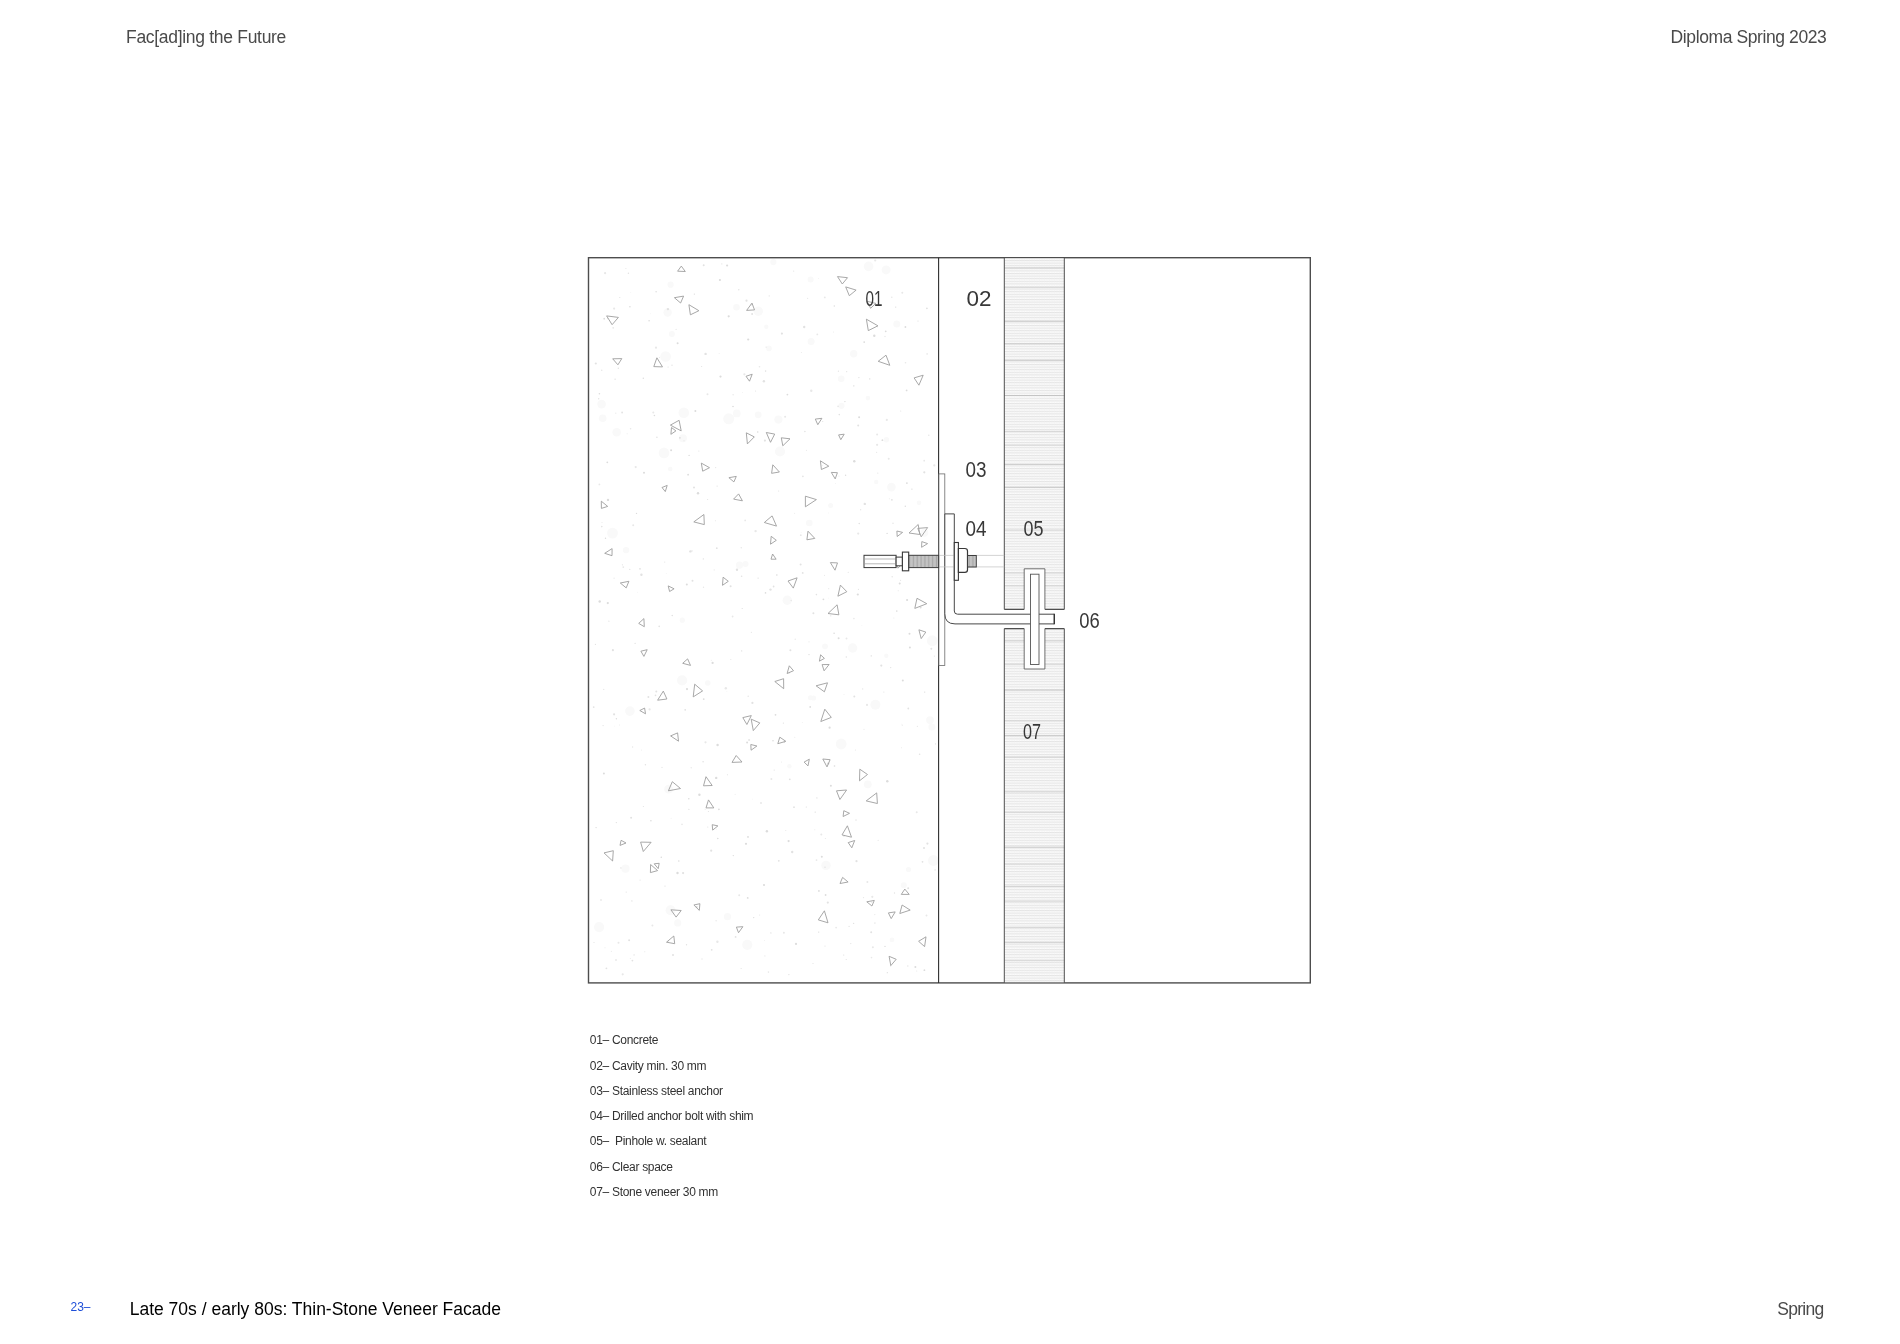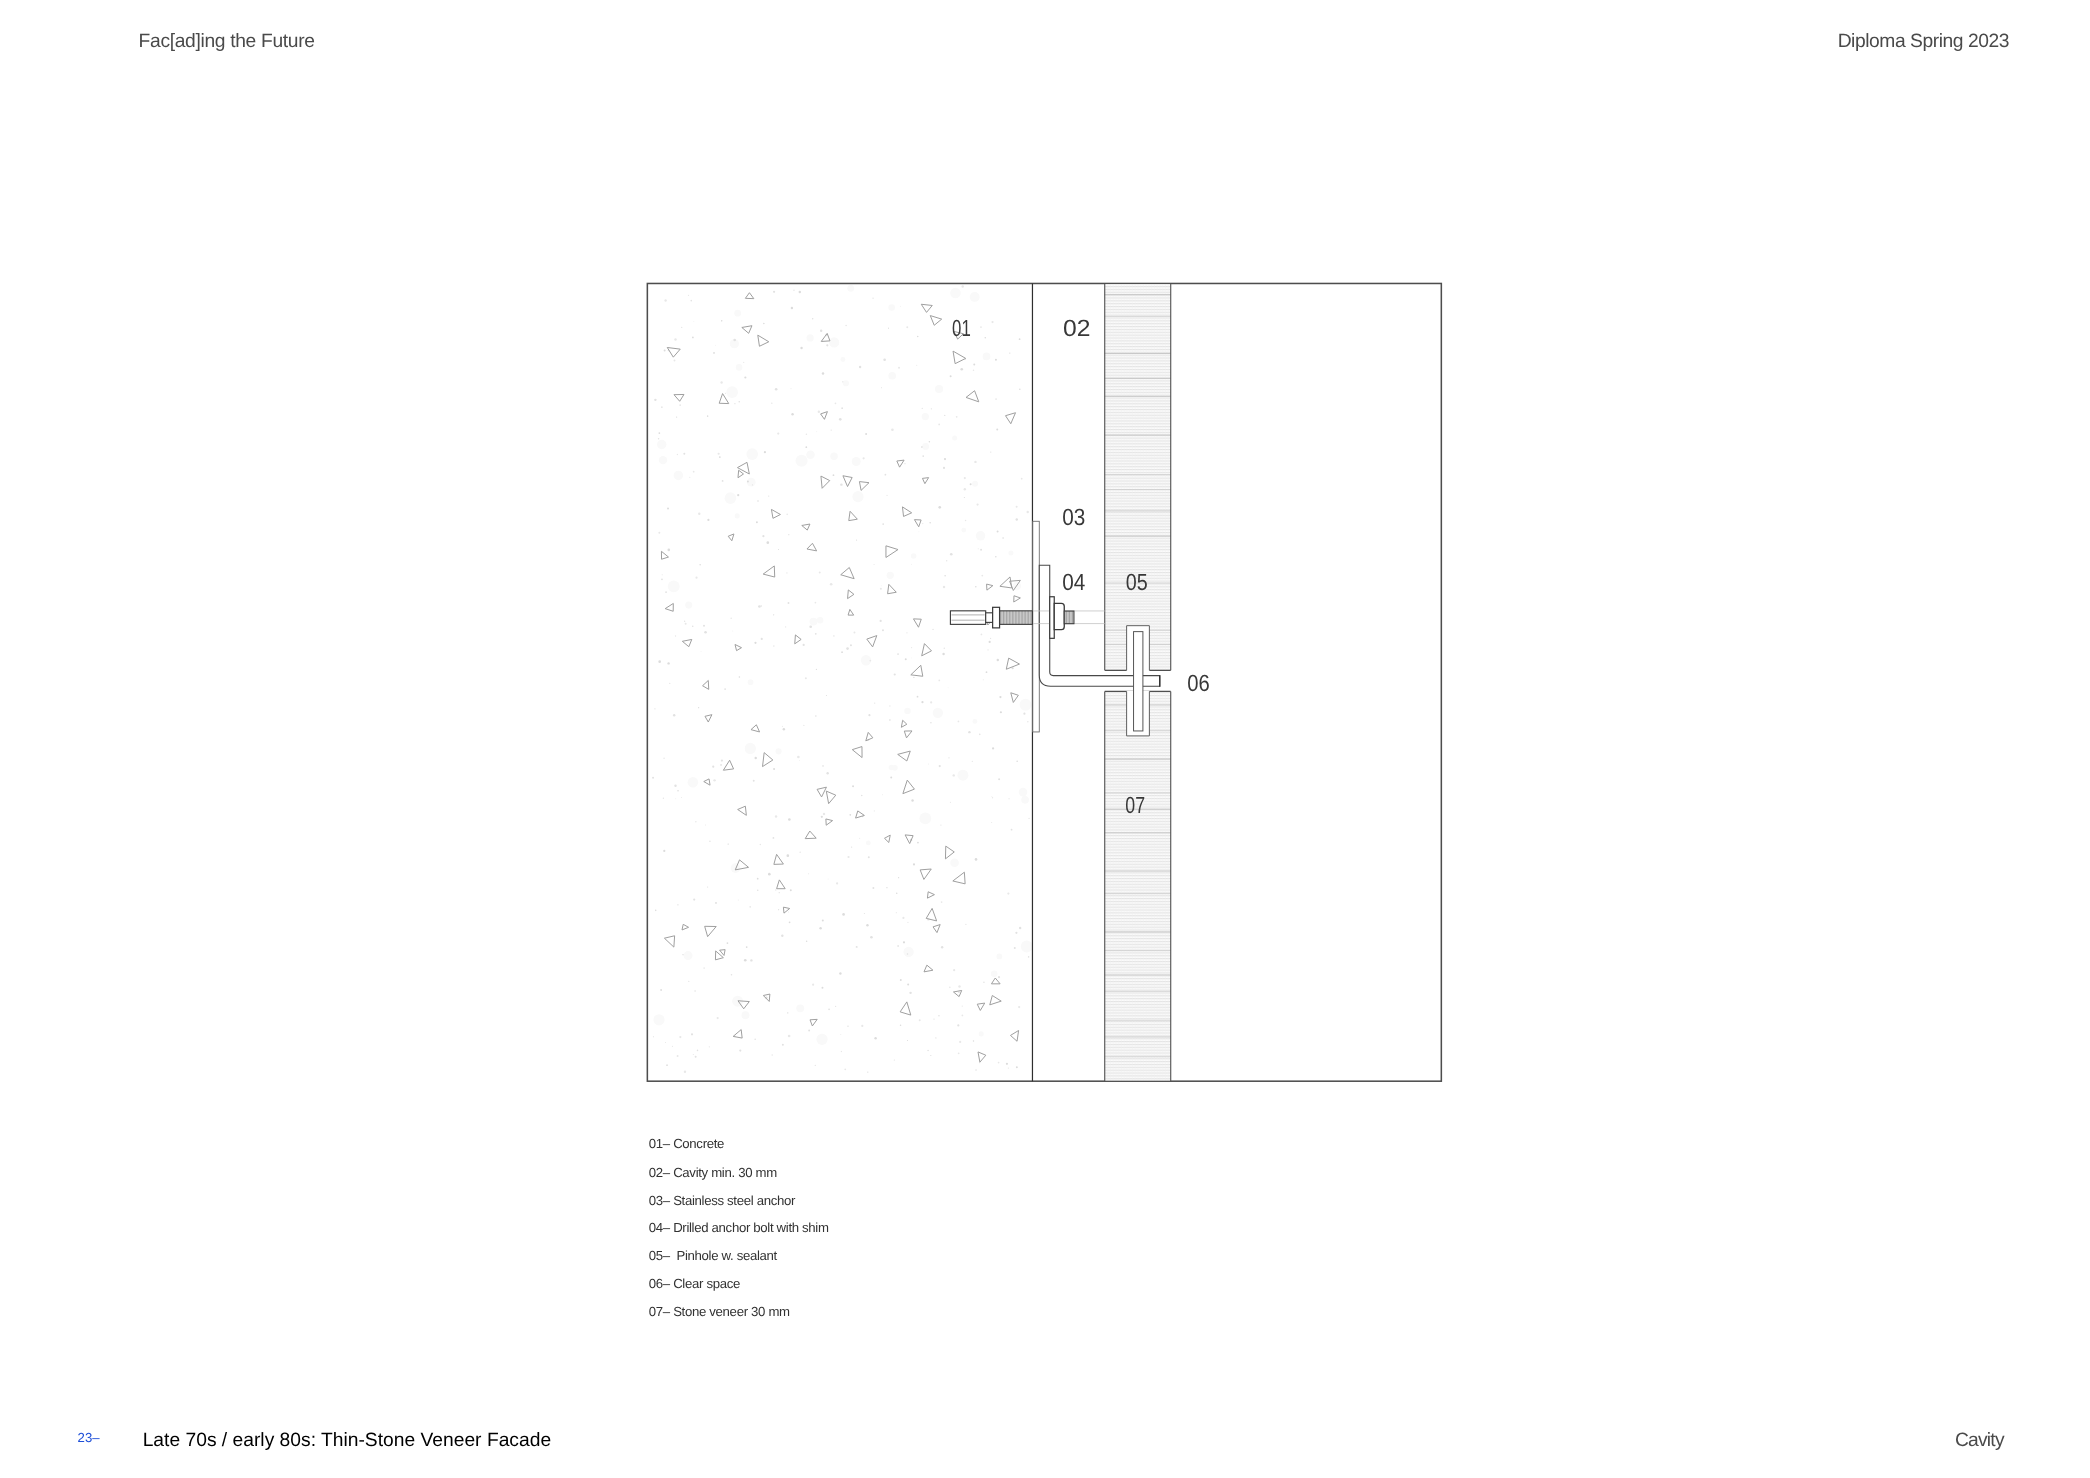--- a/index.html
+++ b/index.html
@@ -764,13 +764,13 @@
 03– Stainless steel anchor
 04– Drilled anchor bolt with shim
 05–  Pinhole w. sealant
 06– Clear space
 07– Stone veneer 30 mm</div>
 
 <div class="t" style="left:70.5px; top:1300.6px; font-size:12px; color:#1d4ed8;">23–</div>
 
 <div class="t" style="left:129.7px; top:1300.6px; font-size:17.5px; color:#000000;">Late 70s / early 80s: Thin-Stone Veneer Facade</div>
 
-<div class="t" style="left:1777.2px; top:1300.6px; font-size:17.5px; letter-spacing:-0.7px; color:#4a4a4a;">Cavity</div>
+<div class="t" style="left:1777.2px; top:1300.6px; font-size:17.5px; letter-spacing:-0.7px; color:#4a4a4a;">Spring</div>
 
 </body></html>

